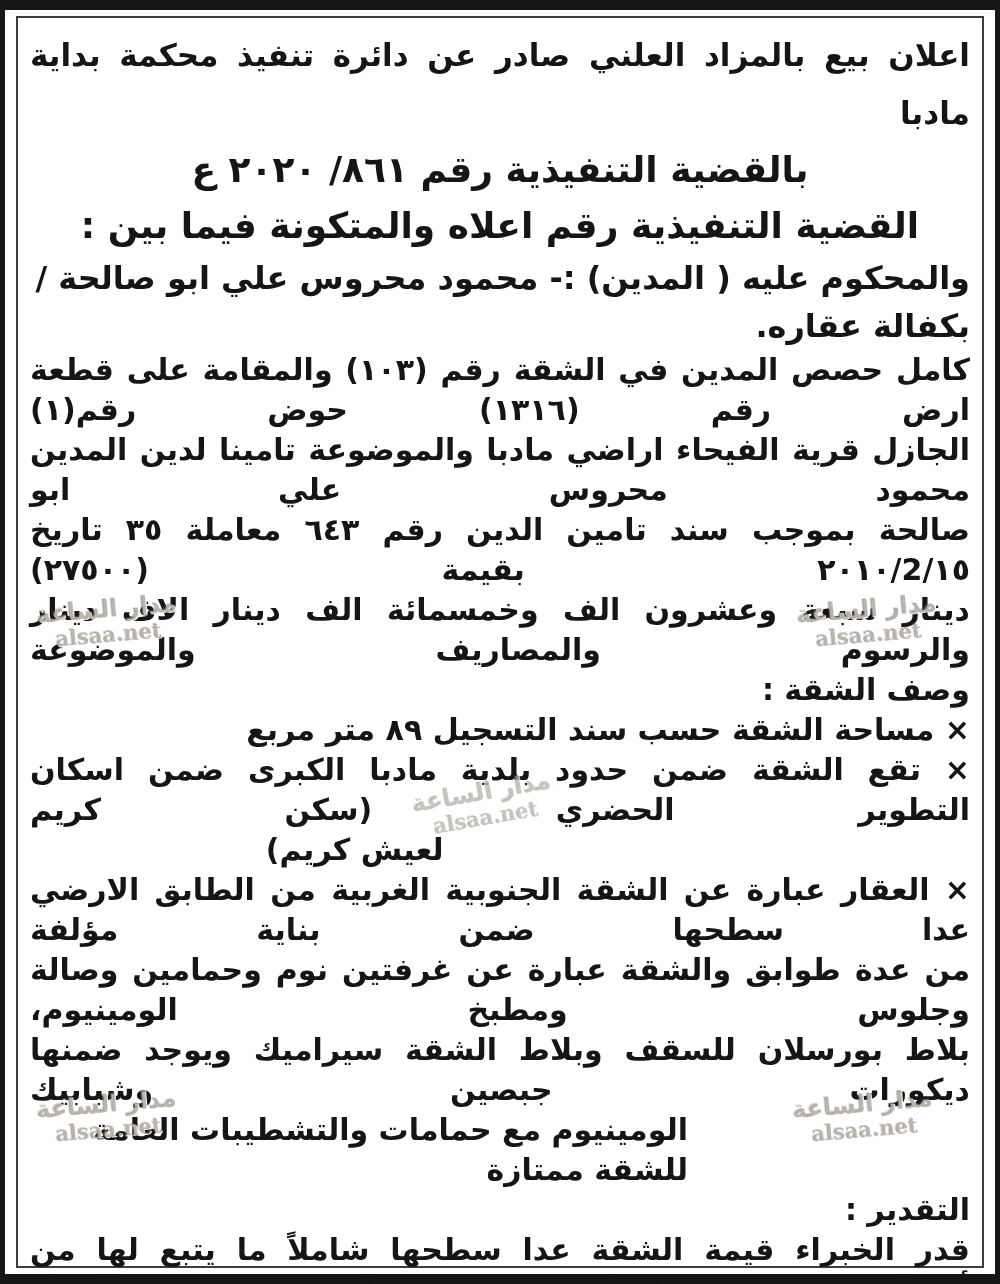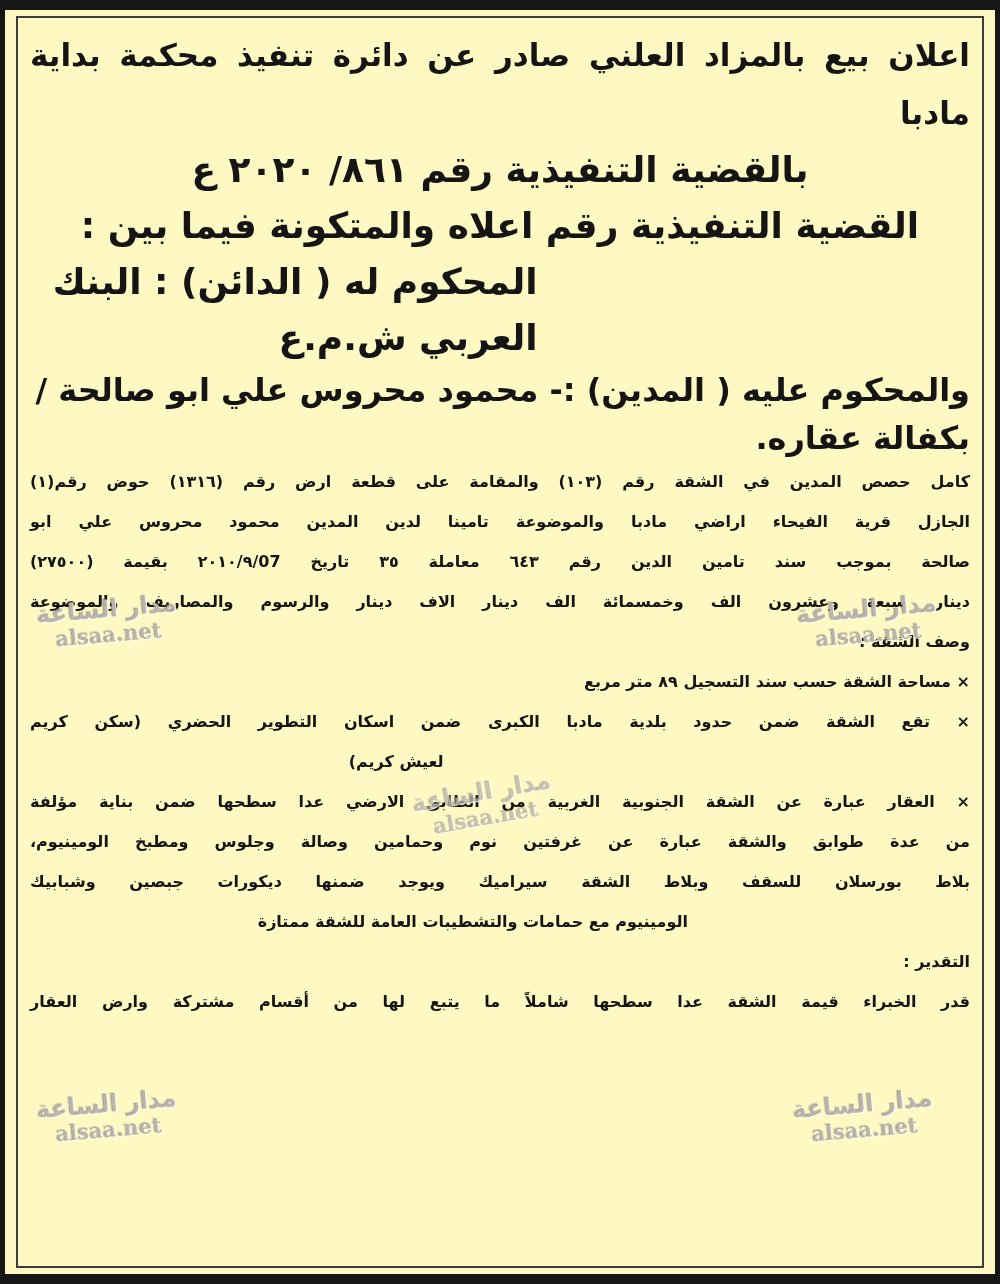--- a/index.html
+++ b/index.html
@@ -3,38 +3,38 @@
 <meta charset="utf-8">
 <style>
   html,body{margin:0;padding:0;}
   body{
     width:1000px;height:1284px;position:relative;overflow:hidden;
     background:#161616;
     font-family:"DejaVu Sans",sans-serif;
   }
   .paper{
     position:absolute;top:10px;bottom:10px;left:5px;right:5px;
-    background:#fef9c3;
+    background:#ffffff;
   }
   .inner-frame{
     position:absolute;top:6px;bottom:6px;left:11px;right:11px;
     border:2px solid #3d3d3d;
     pointer-events:none;
   }
   .content{
     position:absolute;top:16px;left:25px;right:25px;
     direction:rtl;
     color:#151515;
     font-weight:bold;
   }
   .line{white-space:normal;}
   .h1{font-size:31px;line-height:58px;}
   .h {font-size:36px;line-height:56px;}
   .b2{font-size:32px;line-height:48px;}
-  .b {font-size:16px;line-height:40px;}
+  .b {font-size:30px;line-height:40px;}
   .al-center {text-align:center;}
   .al-right  {text-align:right;}
   .al-justify{text-align:justify;text-align-last:justify;}
   .wm{
     position:absolute;text-align:center;
     color:rgba(145,138,128,0.62);
     font-weight:bold;
     transform:rotate(-5deg);
     text-shadow:1px 1px 0 rgba(255,255,255,0.95), -1px -1px 0 rgba(110,104,96,0.25);
     pointer-events:none;white-space:nowrap;
@@ -49,25 +49,24 @@
 </style>
 </head>
 <body>
 
 <div class="paper">
   <div class="inner-frame"></div>
   <div class="content">
       <div class="line h1 al-justify">اعلان بيع بالمزاد العلني  صادر عن دائرة تنفيذ محكمة بداية مادبا</div>
       <div class="line h al-center">بالقضية التنفيذية رقم ٨٦١/ ٢٠٢٠ ع</div>
       <div class="line h al-center">القضية التنفيذية رقم اعلاه والمتكونة فيما بين :</div>
-      <div class="line h al-right" style="padding-right: 46%;">المحكوم له ( الدائن) :  البنك العربي ش.م.ع</div>
       <div class="line b2 al-right">والمحكوم عليه ( المدين) :-  محمود محروس علي ابو صالحة /بكفالة عقاره.</div>
       <div class="line b al-justify">كامل حصص المدين في الشقة رقم (١٠٣) والمقامة على قطعة ارض رقم (١٣١٦) حوض رقم(١)</div>
       <div class="line b al-justify">الجازل قرية الفيحاء اراضي مادبا والموضوعة تامينا لدين المدين محمود محروس علي ابو</div>
-      <div class="line b al-justify">صالحة بموجب سند تامين الدين رقم ٦٤٣ معاملة ٣٥ تاريخ ٢٠١٠/٩/07 بقيمة (٢٧٥٠٠)</div>
+      <div class="line b al-justify">صالحة بموجب سند تامين الدين رقم ٦٤٣ معاملة ٣٥ تاريخ ٢٠١٠/2/١٥ بقيمة (٢٧٥٠٠)</div>
       <div class="line b al-justify">دينار سبعة وعشرون الف وخمسمائة الف دينار الاف دينار والرسوم والمصاريف والموضوعة</div>
       <div class="line b al-right">وصف الشقة :</div>
       <div class="line b al-right">× مساحة الشقة حسب سند التسجيل ٨٩ متر مربع</div>
       <div class="line b al-justify">× تقع الشقة ضمن حدود بلدية مادبا الكبرى ضمن اسكان التطوير الحضري (سكن كريم</div>
       <div class="line b al-right" style="padding-right: 56%;">لعيش كريم)</div>
       <div class="line b al-justify">× العقار عبارة عن الشقة الجنوبية الغربية من الطابق الارضي عدا سطحها ضمن بناية مؤلفة</div>
       <div class="line b al-justify">من عدة طوابق والشقة عبارة عن غرفتين نوم وحمامين وصالة وجلوس ومطبخ الومينيوم،</div>
       <div class="line b al-justify">بلاط بورسلان للسقف وبلاط الشقة سيراميك ويوجد ضمنها ديكورات جبصين وشبابيك</div>
       <div class="line b al-right" style="padding-right: 30%;">الومينيوم مع حمامات والتشطيبات العامة للشقة ممتازة</div>
       <div class="line b al-right">التقدير :</div>

